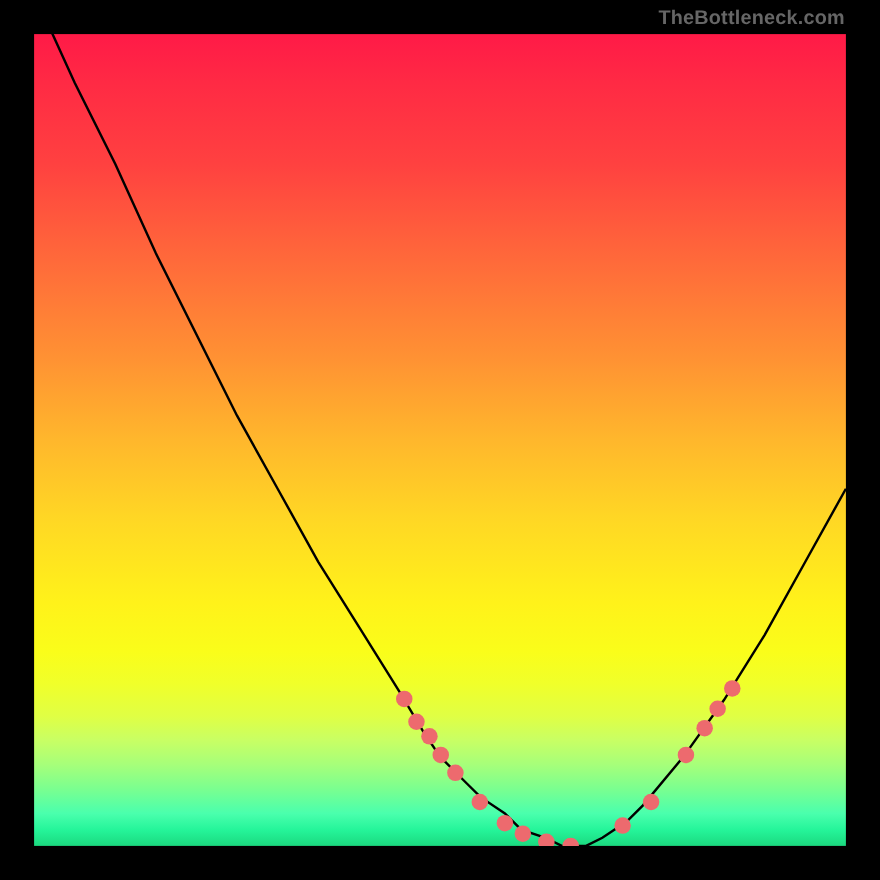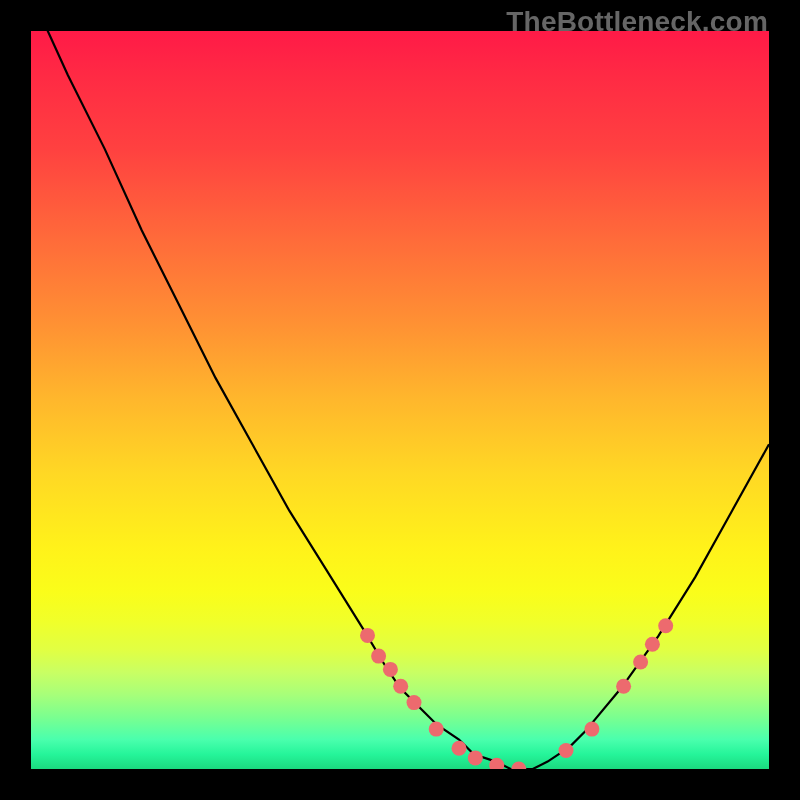--- a/index.html
+++ b/index.html
@@ -44,21 +44,21 @@
       #1bd97f 100%
     );
     overflow: hidden;
   }
   .watermark {
     position: absolute;
     top: 6px;
     right: 32px;
     color: #666;
     font-family: Arial, Helvetica, sans-serif;
-    font-size: 28px;
+    font-size: 18px;
     font-weight: bold;
     letter-spacing: 0.2px;
   }
   svg {
     position: absolute;
     left: 0;
     top: 0;
   }
   .curve {
     fill: none;

